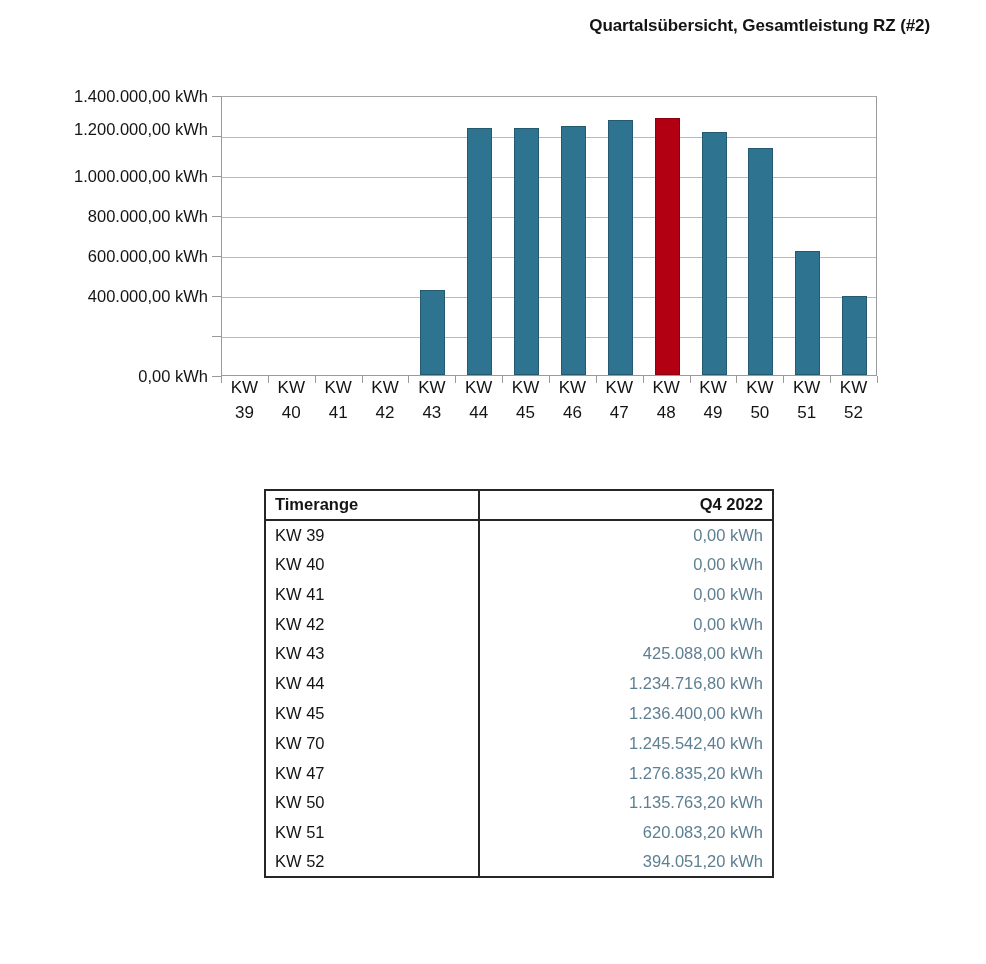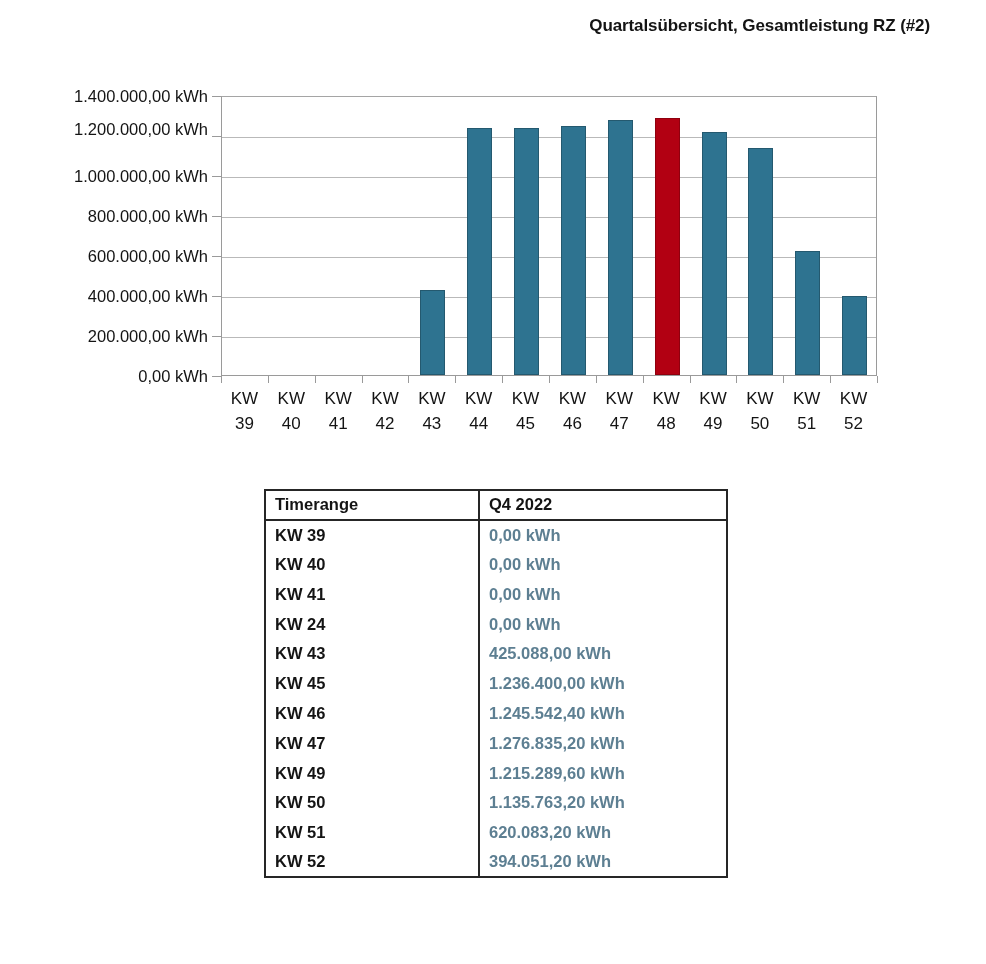--- a/index.html
+++ b/index.html
@@ -107,21 +107,21 @@
   .x-tick {
     position: absolute;
     top: 288px;
     width: 0;
     height: 7px;
     border-left: 1px solid #9a9a9a;
   }
   .x-labels {
     position: absolute;
     left: 221px;
-    top: 298px;
+    top: 287px;
     width: 656px;
     height: 60px;
   }
   .x-label {
     position: absolute;
     top: 0;
     width: 47px;
     text-align: center;
     font-size: 17px;
     color: #141414;
@@ -141,30 +141,30 @@
   table.data-table {
     border-collapse: collapse;
     width: 462px;
     table-layout: fixed;
   }
   table.data-table th,
   table.data-table td {
     height: 29.8px;
     padding: 0 9px;
     font-size: 16.5px;
-    font-weight: bold;
+    font-weight: normal;
     vertical-align: middle;
     box-sizing: border-box;
   }
   table.data-table th {
     font-weight: bold;
     color: #141414;
   }
   .col-range  { width: 214px; text-align: left;  }
-  .col-value  { width: 248px; text-align: left; }
+  .col-value  { width: 294px; text-align: right; }
 
   
   table.data-table {
     border: 2px solid #262626;
   }
   table.data-table thead th {
     border-bottom: 2px solid #262626;
   }
   table.data-table th.col-range,
   table.data-table td.col-range {
@@ -187,21 +187,20 @@
 
 <div class="chart-block">
 
   <div class="y-axis-labels">
       <div class="y-label" style="top: 8px;">1.400.000,00 kWh</div>
       <div class="y-label" style="top: 41px; padding-left: 47px;">1.200.000,00 kWh</div>
       <div class="y-label" style="top: 88px;">1.000.000,00 kWh</div>
       <div class="y-label" style="top: 128px; margin-left: 24px;">800.000,00 kWh</div>
       <div class="y-label" style="top: 168px;">600.000,00 kWh</div>
       <div class="y-label" style="top: 208px;">400.000,00 kWh</div>
-      <div class="y-label" style="top: 248px;">200.000,00 kWh</div>
       <div class="y-label" style="top: 288px;">0,00 kWh</div>
     </div>
 
   <div class="plot">
       <div class="gridline" style="top: 240px;"></div>
       <div class="gridline" style="top: 200px;"></div>
       <div class="gridline" style="top: 160px;"></div>
       <div class="gridline" style="top: 120px;"></div>
       <div class="gridline" style="top: 80px;"></div>
       <div class="gridline" style="top: 40px;"></div>
@@ -318,42 +317,42 @@
         </tr>
         <tr>
           <td class="col-range">KW 40</td>
           <td class="col-value">0,00 kWh</td>
         </tr>
         <tr>
           <td class="col-range">KW 41</td>
           <td class="col-value">0,00 kWh</td>
         </tr>
         <tr>
-          <td class="col-range">KW 24</td>
+          <td class="col-range">KW 42</td>
           <td class="col-value">0,00 kWh</td>
         </tr>
         <tr>
           <td class="col-range">KW 43</td>
           <td class="col-value">425.088,00 kWh</td>
         </tr>
         <tr>
+          <td class="col-range">KW 44</td>
+          <td class="col-value">1.234.716,80 kWh</td>
+        </tr>
+        <tr>
           <td class="col-range">KW 45</td>
           <td class="col-value">1.236.400,00 kWh</td>
         </tr>
         <tr>
-          <td class="col-range">KW 46</td>
+          <td class="col-range">KW 70</td>
           <td class="col-value">1.245.542,40 kWh</td>
         </tr>
         <tr>
           <td class="col-range">KW 47</td>
           <td class="col-value">1.276.835,20 kWh</td>
-        </tr>
-        <tr>
-          <td class="col-range">KW 49</td>
-          <td class="col-value">1.215.289,60 kWh</td>
         </tr>
         <tr>
           <td class="col-range">KW 50</td>
           <td class="col-value">1.135.763,20 kWh</td>
         </tr>
         <tr>
           <td class="col-range">KW 51</td>
           <td class="col-value">620.083,20 kWh</td>
         </tr>
         <tr>

